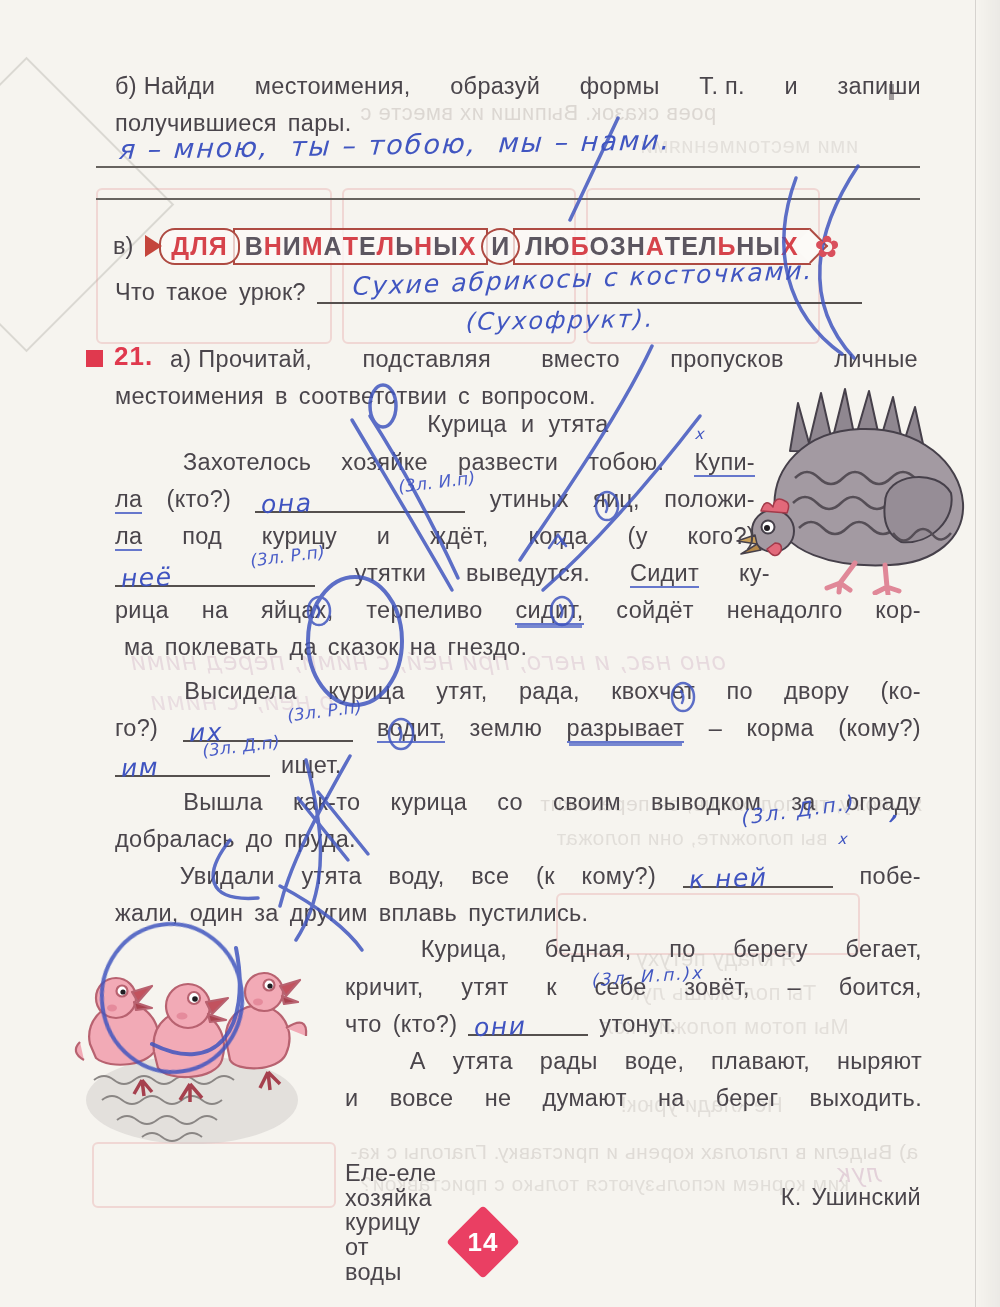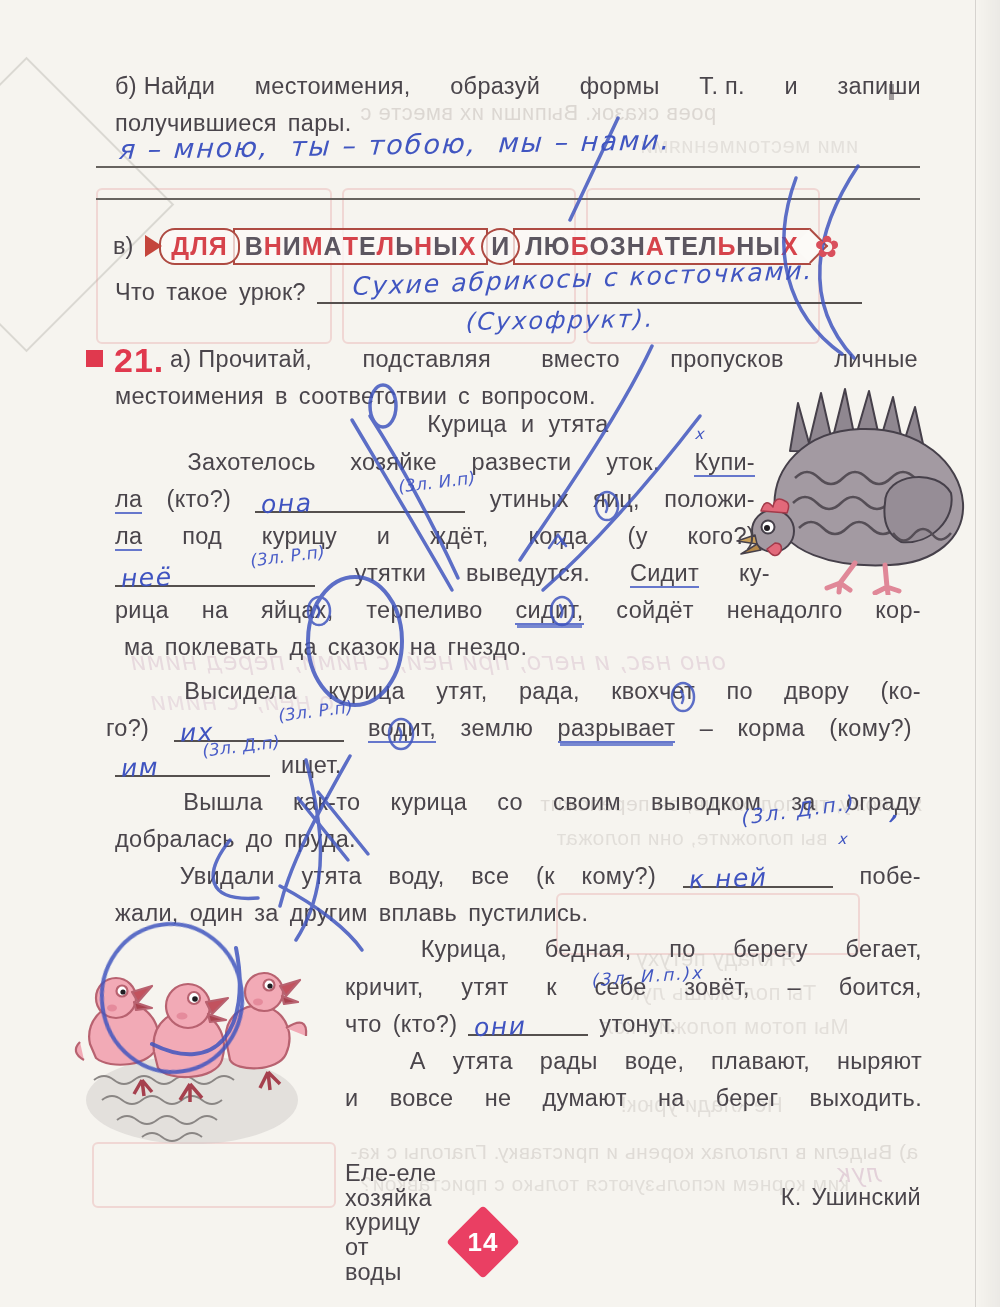--- a/index.html
+++ b/index.html
@@ -53,21 +53,21 @@
   .shape-oval{border-radius:50%;margin-left:-7px;z-index:2;padding:2px 8px;}
   .shape-band-arrow{margin-left:-7px;position:relative;border-right:none;padding-right:12px;}
   .arrow-tip{position:absolute;right:-12px;top:50%;width:23px;height:23px;
              transform:translateY(-50%) rotate(45deg);border-top:2.5px solid #ae4a42;
              border-right:2.5px solid #ae4a42;background:rgba(252,250,247,1);}
   .L-r{color:#d6434b;}.L-g{color:#5c5660;}
   .bflower{color:#d94f5c;font-size:30px;margin-left:4px;z-index:2;}
 
   .rule{position:absolute;height:2px;background:#67635f;}
   .sq{position:absolute;left:86px;top:350px;width:17px;height:17px;background:#e0394e;}
-  .exnum{position:absolute;left:114px;top:341px;font-size:34px;font-weight:700;color:#e0394e;letter-spacing:1px;}
+  .exnum{position:absolute;left:114px;top:341px;font-size:26px;font-weight:700;color:#e0394e;letter-spacing:1px;}
 
   #pagenum{position:absolute;left:457px;top:1216px;width:52px;height:52px;background:#ea3f63;
            transform:rotate(45deg);border-radius:4px;display:flex;align-items:center;justify-content:center;}
   #pagenum span{transform:rotate(-45deg);color:#fff;font-weight:700;font-size:26px;letter-spacing:1px;}
 
   #hen{position:absolute;left:735px;top:383px;width:262px;height:212px;}
   #ducks{position:absolute;left:72px;top:922px;width:240px;height:230px;}
   #pen{position:absolute;left:0;top:0;pointer-events:none;}
   #bleed-layer,#text-layer,#hw-layer{position:absolute;left:0;top:0;width:100%;height:100%;pointer-events:none;}
 </style>
@@ -226,21 +226,21 @@
       <div class="tline c" style="left: 115px; top: 412px; width: 806px;">
         <span class="word">Курица</span>
         <span class="word">и</span>
         <span class="word">утята</span>
       </div>
       <div class="tline j" style="left: 115px; top: 450px; width: 640px;">
         <span class="indent"></span>
         <span class="word">Захотелось</span>
         <span class="word">хозяйке</span>
         <span class="word">развести</span>
-        <span class="word">уток.</span>
+        <span class="word">тобою.</span>
         <span class="word u1">Купи-</span>
       </div>
       <div class="tline j" style="left: 115px; top: 487px; width: 640px;">
         <span class="word u1">ла</span>
         <span class="word">(кто?)</span>
         <span class="blank" style="width: 210px;">
           <span class="bhw">она</span>
           <span class="bnote">(3л. И.п)</span>
         </span>
         <span class="word">утиных</span>
@@ -289,21 +289,21 @@
         <span class="indent"></span>
         <span class="word">Высидела</span>
         <span class="word">курица</span>
         <span class="word">утят,</span>
         <span class="word">рада,</span>
         <span class="word">квохчет</span>
         <span class="word">по</span>
         <span class="word">двору</span>
         <span class="word">(ко-</span>
       </div>
-      <div class="tline j" style="left: 106px; top: 716px; width: 806px;">
+      <div class="tline j" style="left: 115px; top: 716px; width: 806px;">
         <span class="word">го?)</span>
         <span class="blank" style="width: 170px;">
           <span class="bhw">их</span>
           <span class="bnote">(3л. Р.п)</span>
         </span>
         <span class="word u1">водит,</span>
         <span class="word">землю</span>
         <span class="word u2">разрывает</span>
         <span class="word">–</span>
         <span class="word">корма</span>

